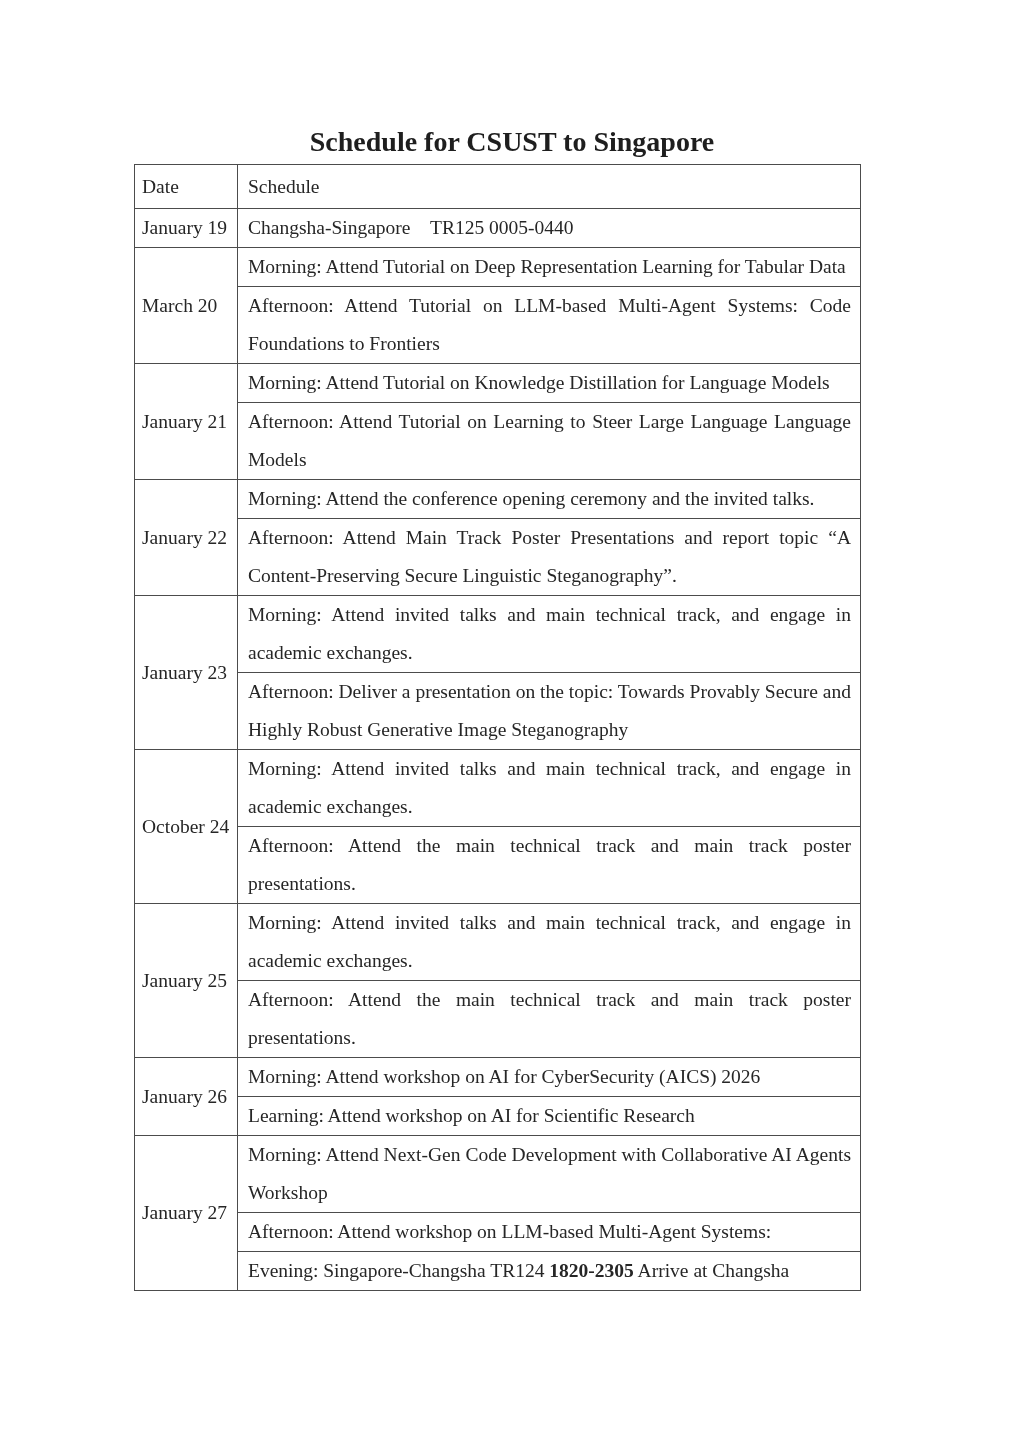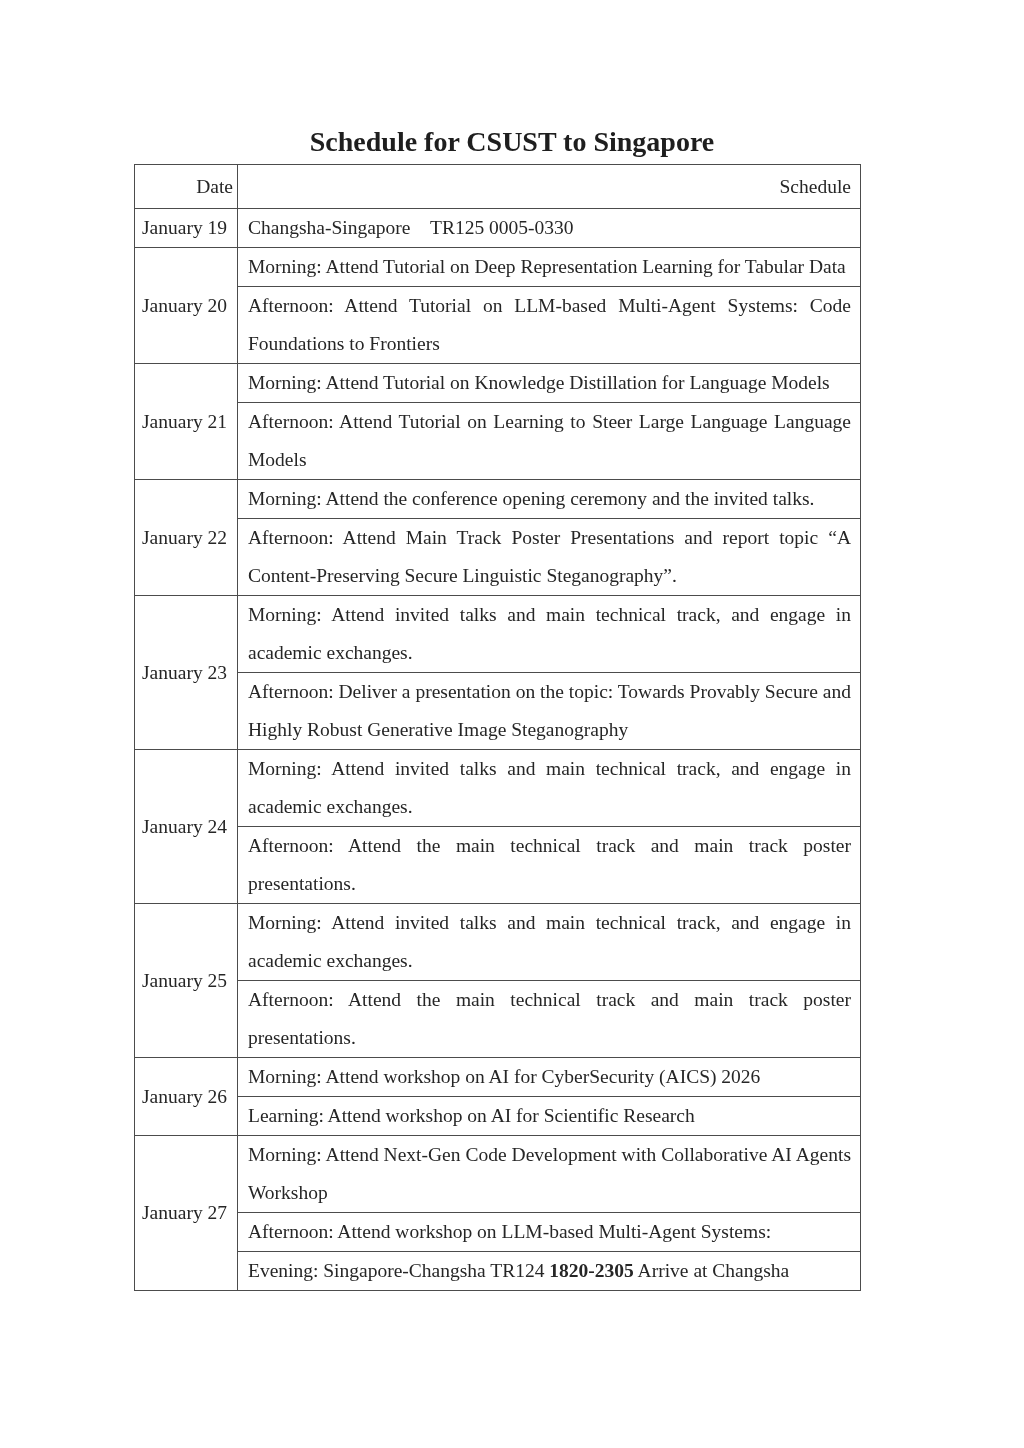--- a/index.html
+++ b/index.html
@@ -39,21 +39,21 @@
   .doc-table col.c-sched { width: 623px; }
   .doc-table th, .doc-table td {
     border: 1.5px solid #4c4c4c;
     font-size: 19.5px;
     font-weight: normal;
     color: #262626;
     line-height: 38px;
     vertical-align: middle;
     overflow: hidden;
   }
-  .doc-table th { height: 43px; text-align: right; }
+  .doc-table th { height: 43px; text-align: left; }
   .date-cell, th.date-head {
     padding: 0 4px 0 7px;
     white-space: nowrap;
   }
   .sched-cell, th.sched-head {
     padding: 0 9px 0 10px;
     margin-top: 48px;
   }
   td.sched-cell {
     text-align: justify;
@@ -76,25 +76,25 @@
       </colgroup>
 
     <tbody>
         <tr>
       <th class="date-head">Date</th>
       <th class="sched-head">Schedule</th>
     </tr>
 
     <tr>
       <td class="date-cell">January 19</td>
-      <td class="sched-cell">Changsha-Singapore TR125 0005-0330</td>
+      <td class="sched-cell">Changsha-Singapore TR125 0005-0440</td>
     </tr>
 
     <tr>
-      <td class="date-cell" rowspan="2">January 20</td>
+      <td class="date-cell" rowspan="2">March 20</td>
       <td class="sched-cell">Morning: Attend Tutorial on Deep Representation Learning for Tabular Data</td>
     </tr>
     <tr>
       <td class="sched-cell">Afternoon: Attend Tutorial on LLM-based Multi-Agent Systems: Code Foundations to Frontiers</td>
     </tr>
 
     <tr>
       <td class="date-cell" rowspan="2">January 21</td>
       <td class="sched-cell">Morning: Attend Tutorial on Knowledge Distillation for Language Models</td>
     </tr>
@@ -112,21 +112,21 @@
 
     <tr>
       <td class="date-cell" rowspan="2">January 23</td>
       <td class="sched-cell">Morning: Attend invited talks and main technical track, and engage in academic exchanges.</td>
     </tr>
     <tr>
       <td class="sched-cell">Afternoon: Deliver a presentation on the topic: Towards Provably Secure and Highly Robust Generative Image Steganography</td>
     </tr>
 
     <tr>
-      <td class="date-cell" rowspan="2">January 24</td>
+      <td class="date-cell" rowspan="2">October 24</td>
       <td class="sched-cell">Morning: Attend invited talks and main technical track, and engage in academic exchanges.</td>
     </tr>
     <tr>
       <td class="sched-cell">Afternoon: Attend the main technical track and main track poster presentations.</td>
     </tr>
 
     <tr>
       <td class="date-cell" rowspan="2">January 25</td>
       <td class="sched-cell">Morning: Attend invited talks and main technical track, and engage in academic exchanges.</td>
     </tr>

